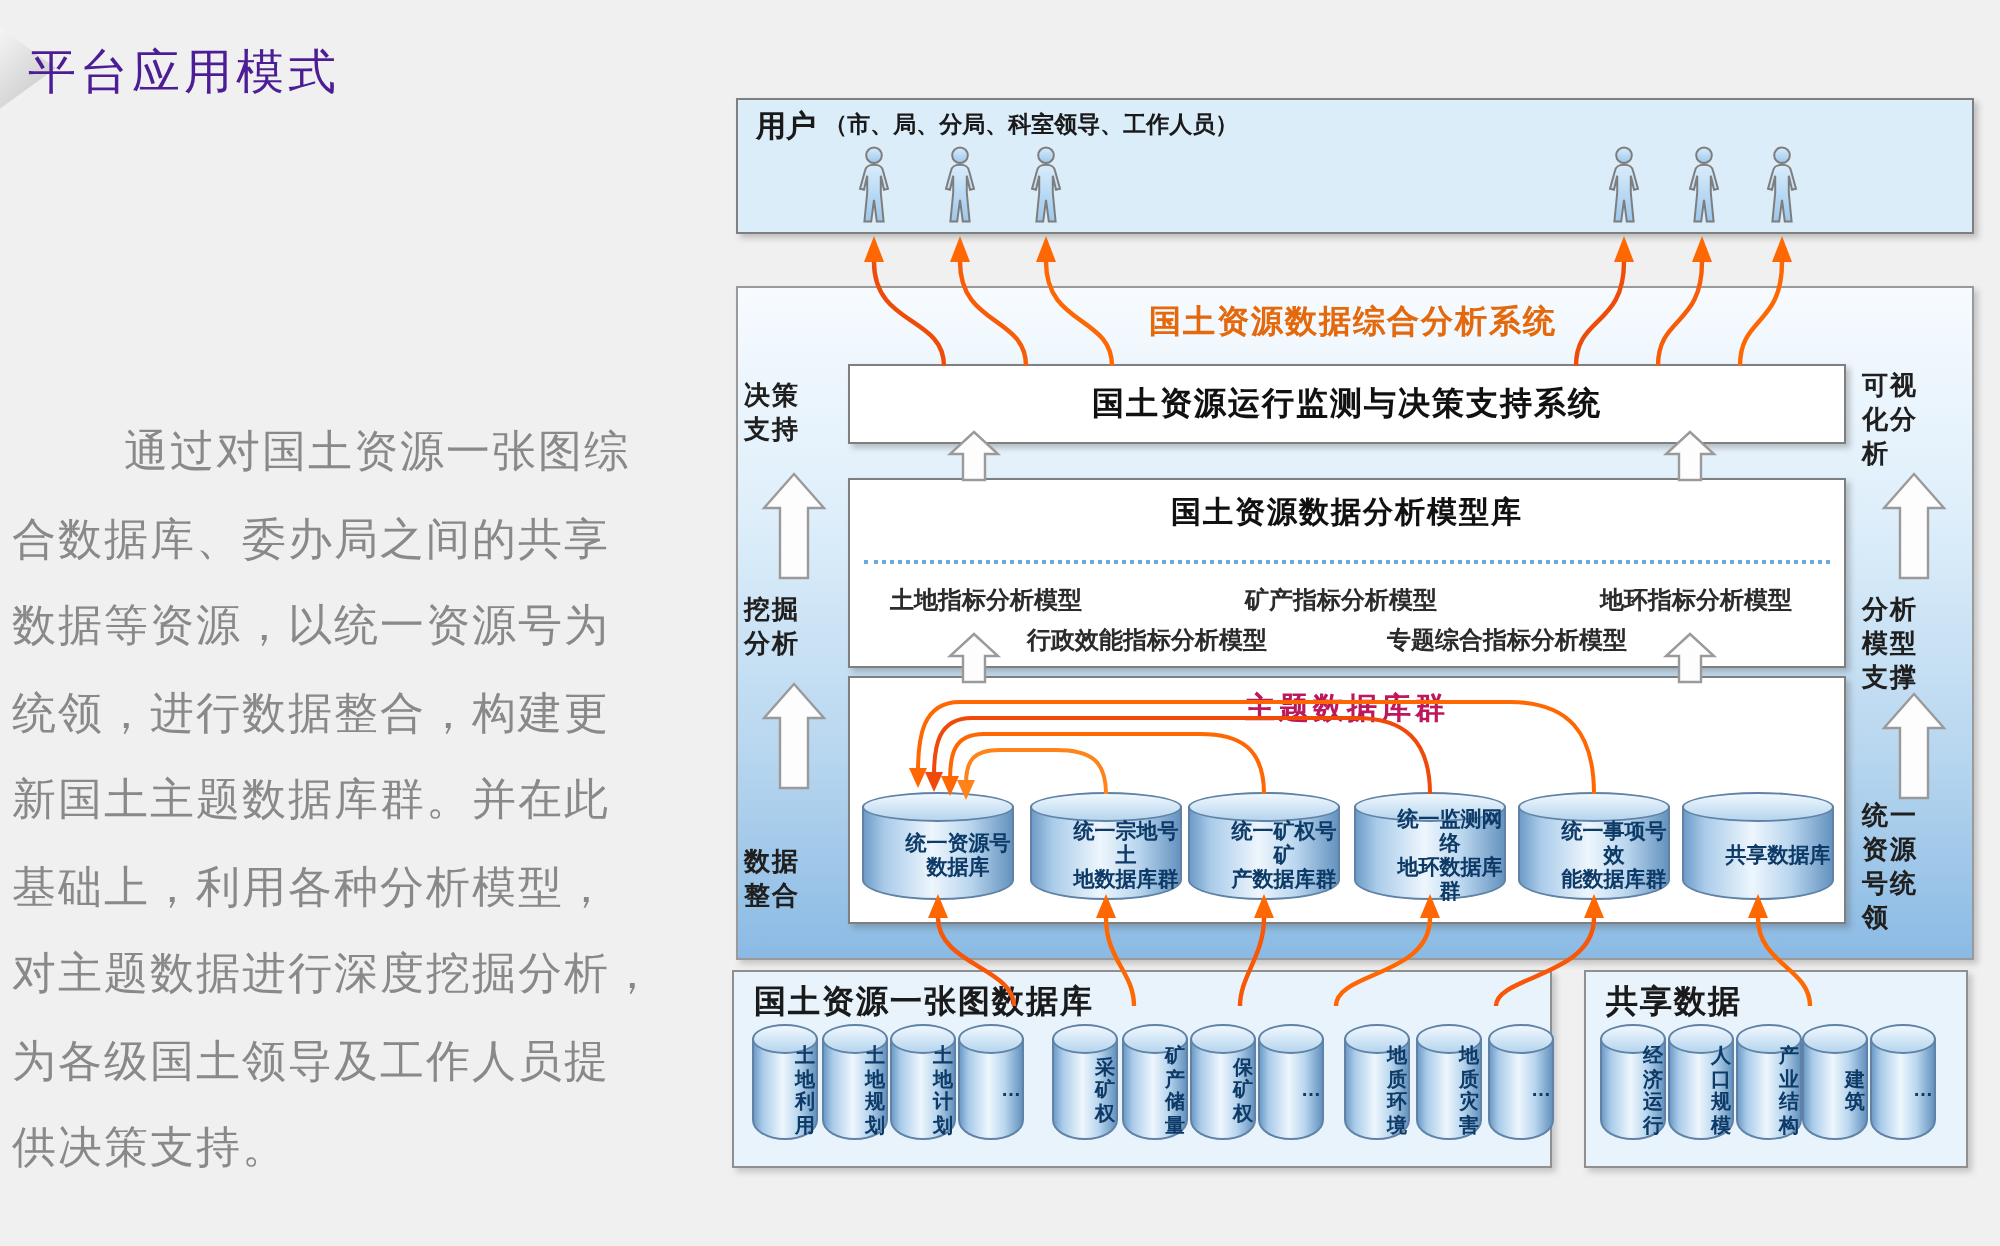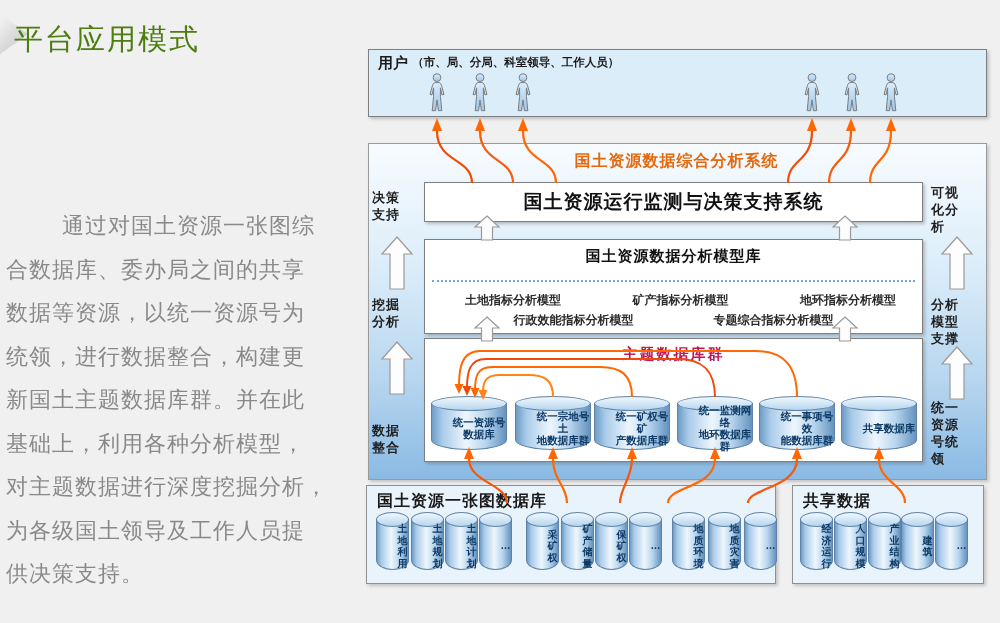--- a/index.html
+++ b/index.html
@@ -3,41 +3,41 @@
 <meta charset="utf-8">
 <style>
   html,body{margin:0;padding:0;}
   body{font-family:"Liberation Sans",sans-serif;background:#e9e9e9;}
   #slide{position:relative;width:1000px;height:623px;background:#f0f0f0;overflow:hidden;}
   .abs{position:absolute;}
   
   .title-chevron{position:absolute;left:-8px;top:8px;width:36px;height:52px;
     background:linear-gradient(135deg,#ffffff,#bfbfbf);
     clip-path:polygon(0 0,100% 50%,0 100%);filter:drop-shadow(1px 1px 1px #b5b5b5);}
-  #page-title{left:14px;top:20px;font-size:29px;color:#4d7c0f;letter-spacing:2px;}
+  #page-title{left:14px;top:20px;font-size:24px;color:#4c1d95;letter-spacing:2px;}
   
   #para{left:6px;top:204px;width:336px;font-size:22px;line-height:43.5px;color:#898989;letter-spacing:1px;}
   #para .pline:first-child{padding-left:56px;}
   
   .user-box{left:368px;top:49px;width:617px;height:66px;background:#dcedfa;border:1px solid #7f7f7f;box-shadow:2px 2px 3px rgba(130,130,130,.45);}
   .user-title{left:378px;top:54px;font-size:15px;font-weight:bold;color:#1a1a1a;}
   .user-sub{font-size:11.5px;font-weight:bold;vertical-align:2px;}
   .person{position:absolute;top:73px;width:22px;height:40px;}
   .container{left:368px;top:143px;width:617px;height:335px;border:1px solid #9a9a9a;
     background:linear-gradient(180deg,#f7fbff 0%,#ddeefa 35%,#b7d6ef 70%,#8abae4 100%);
     box-shadow:2px 2px 3px rgba(130,130,130,.4);}
   .system-title{left:368px;top:151px;width:617px;text-align:center;font-size:16px;font-weight:bold;color:#e4690d;letter-spacing:1px;}
   .wbox{background:#ffffff;border:1px solid #7f7f7f;box-shadow:2px 2px 3px rgba(90,90,90,.35);}
-  .decision-box{left:424px;top:182px;width:497px;height:38px;display:flex;align-items:center;justify-content:center;font-size:19px;font-weight:bold;color:#111;letter-spacing:1px;}
+  .decision-box{left:424px;top:182px;width:497px;height:38px;display:flex;align-items:center;justify-content:center;font-size:16px;font-weight:bold;color:#111;letter-spacing:1px;}
   .model-box{left:424px;top:239px;width:497px;height:93px;}
   .model-title{position:absolute;left:0;top:7px;width:100%;text-align:center;font-size:15px;font-weight:bold;color:#111;letter-spacing:1px;}
   .model-dots{position:absolute;left:7px;right:7px;top:40px;border-top:2px dotted #6fa8dd;}
   .model-row1{position:absolute;left:0;top:52px;width:100%;display:flex;justify-content:space-between;padding:0 26px 0 20px;box-sizing:border-box;}
   .model-row2{position:absolute;left:0;top:72px;width:100%;display:flex;justify-content:center;gap:60px;transform:translateX(-10px);}
-  .model-item{font-size:12px;font-weight:600;color:#2b2b2b;margin-left:20px;}
+  .model-item{font-size:12px;font-weight:600;color:#2b2b2b;}
   .theme-box{left:424px;top:338px;width:497px;height:122px;}
   .theme-title{position:absolute;left:0;top:6px;width:100%;text-align:center;font-size:15px;font-weight:bold;color:#be185d;letter-spacing:2px;}
   
   .rail{font-size:13px;font-weight:bold;color:#1f1f1f;line-height:17px;white-space:pre-line;letter-spacing:1px;}
   
   .bbox{background:#e8f3fc;border:1px solid #8f8f8f;box-shadow:2px 2px 3px rgba(130,130,130,.4);}
   .onemap-box{left:366px;top:485px;width:408px;height:97px;}
   .share-box{left:792px;top:485px;width:190px;height:97px;}
   .bbox-title{position:absolute;left:10px;top:5px;font-size:16px;font-weight:bold;color:#1a1a1a;letter-spacing:1px;}
   

